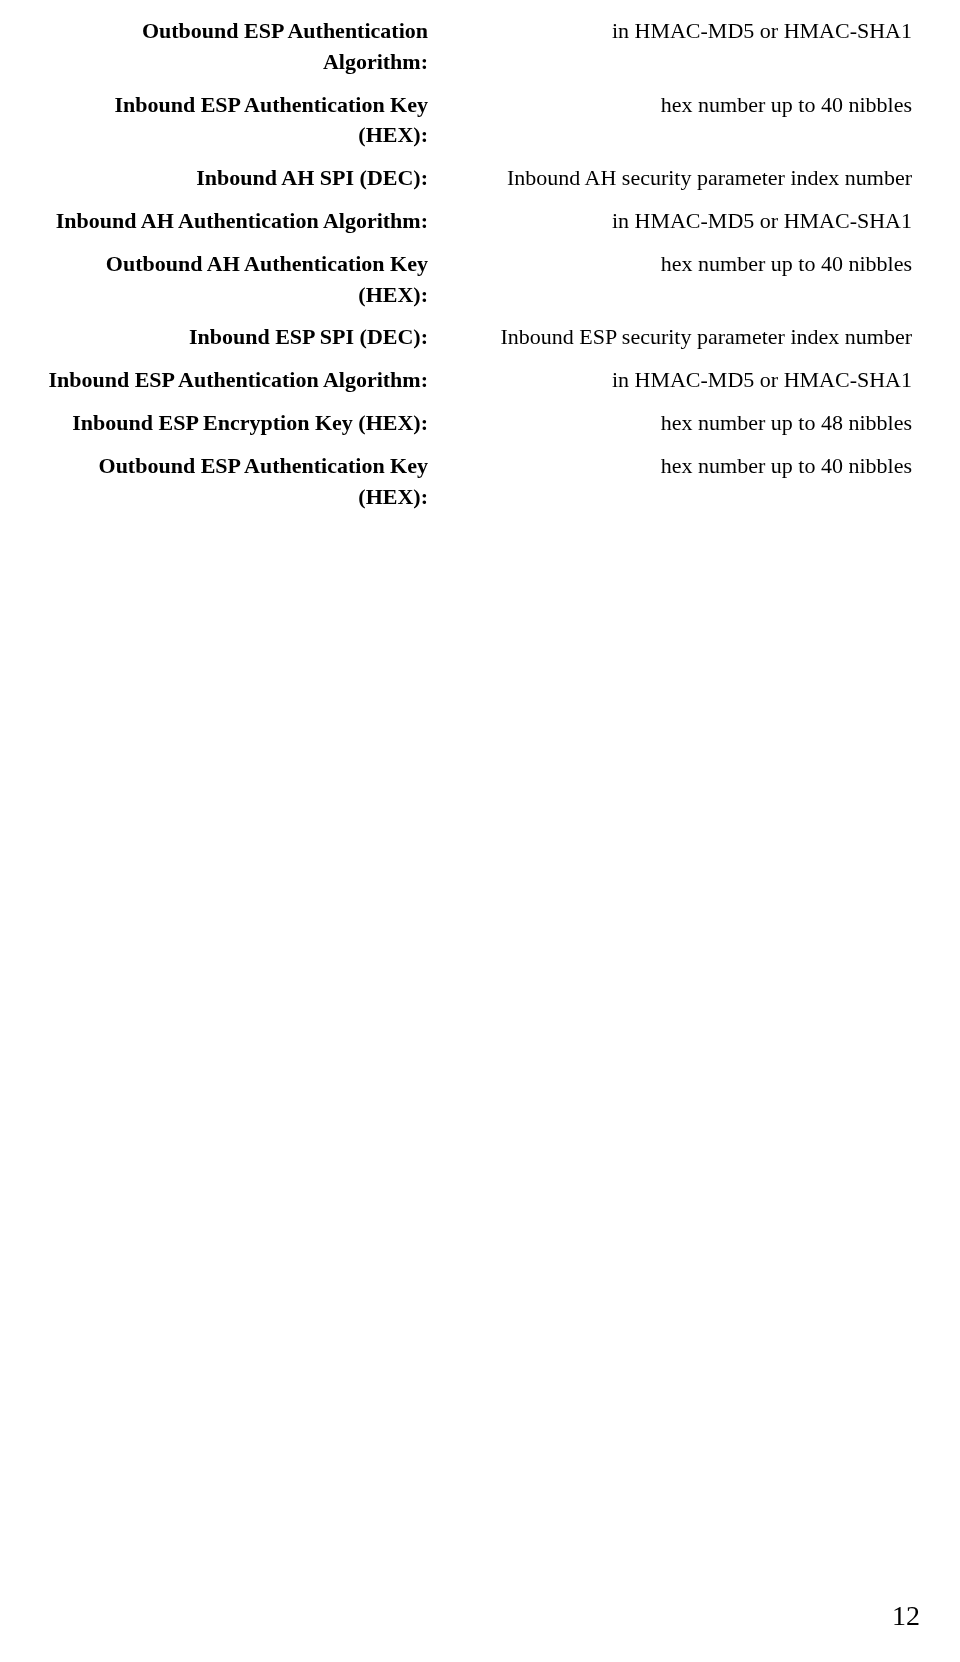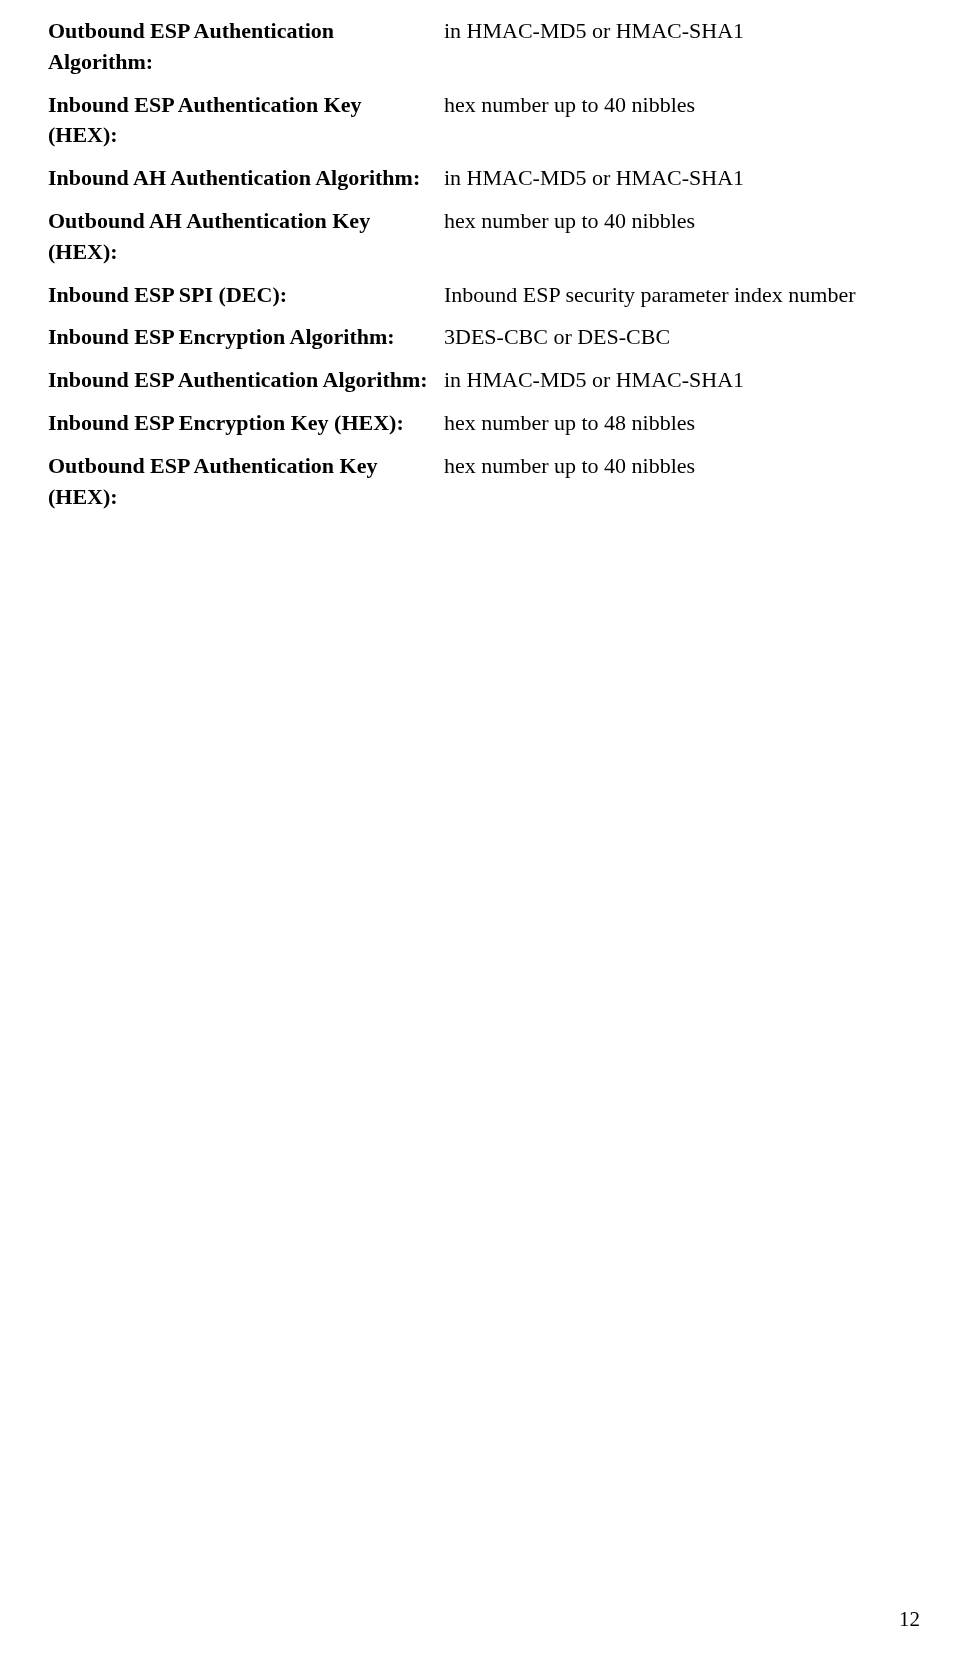--- a/index.html
+++ b/index.html
@@ -18,20 +18,21 @@
       position: relative;
     }
 
     .content-area {
       padding: 10px 40px 40px 40px;
     }
 
     .field-table {
       width: 100%;
       border-collapse: collapse;
+      text-align: right;
     }
 
     .field-table tr td {
       padding: 6px 8px;
       vertical-align: top;
       line-height: 1.4;
     }
 
     .field-table tr td:first-child {
       width: 45%;
@@ -40,52 +41,52 @@
 
     .field-table tr td:last-child {
       width: 55%;
       font-weight: normal;
     }
 
     .page-number {
       position: absolute;
       bottom: 30px;
       right: 40px;
-      font-size: 21px;
+      font-size: 28px;
     }
   </style>
 </head>
 <body>
 
 <div class="content-area">
   <table class="field-table">
     <tbody id="fields-tbody">
     <tr>
           <td>Outbound ESP Authentication Algorithm:</td>
           <td>in HMAC-MD5 or HMAC-SHA1</td>
         </tr>
         <tr>
           <td>Inbound ESP Authentication Key (HEX):</td>
           <td>hex number up to 40 nibbles</td>
         </tr>
         <tr>
+          <td>Inbound AH SPI (DEC):</td>
+          <td>Inbound AH security parameter index number</td>
+        </tr>
+        <tr>
           <td>Inbound AH Authentication Algorithm:</td>
           <td>in HMAC-MD5 or HMAC-SHA1</td>
         </tr>
         <tr>
           <td>Outbound AH Authentication Key (HEX):</td>
           <td>hex number up to 40 nibbles</td>
         </tr>
         <tr>
           <td>Inbound ESP SPI (DEC):</td>
           <td>Inbound ESP security parameter index number</td>
-        </tr>
-        <tr>
-          <td>Inbound ESP Encryption Algorithm:</td>
-          <td>3DES-CBC or DES-CBC</td>
         </tr>
         <tr>
           <td>Inbound ESP Authentication Algorithm:</td>
           <td>in HMAC-MD5 or HMAC-SHA1</td>
         </tr>
         <tr>
           <td>Inbound ESP Encryption Key (HEX):</td>
           <td>hex number up to 48 nibbles</td>
         </tr>
         <tr>

